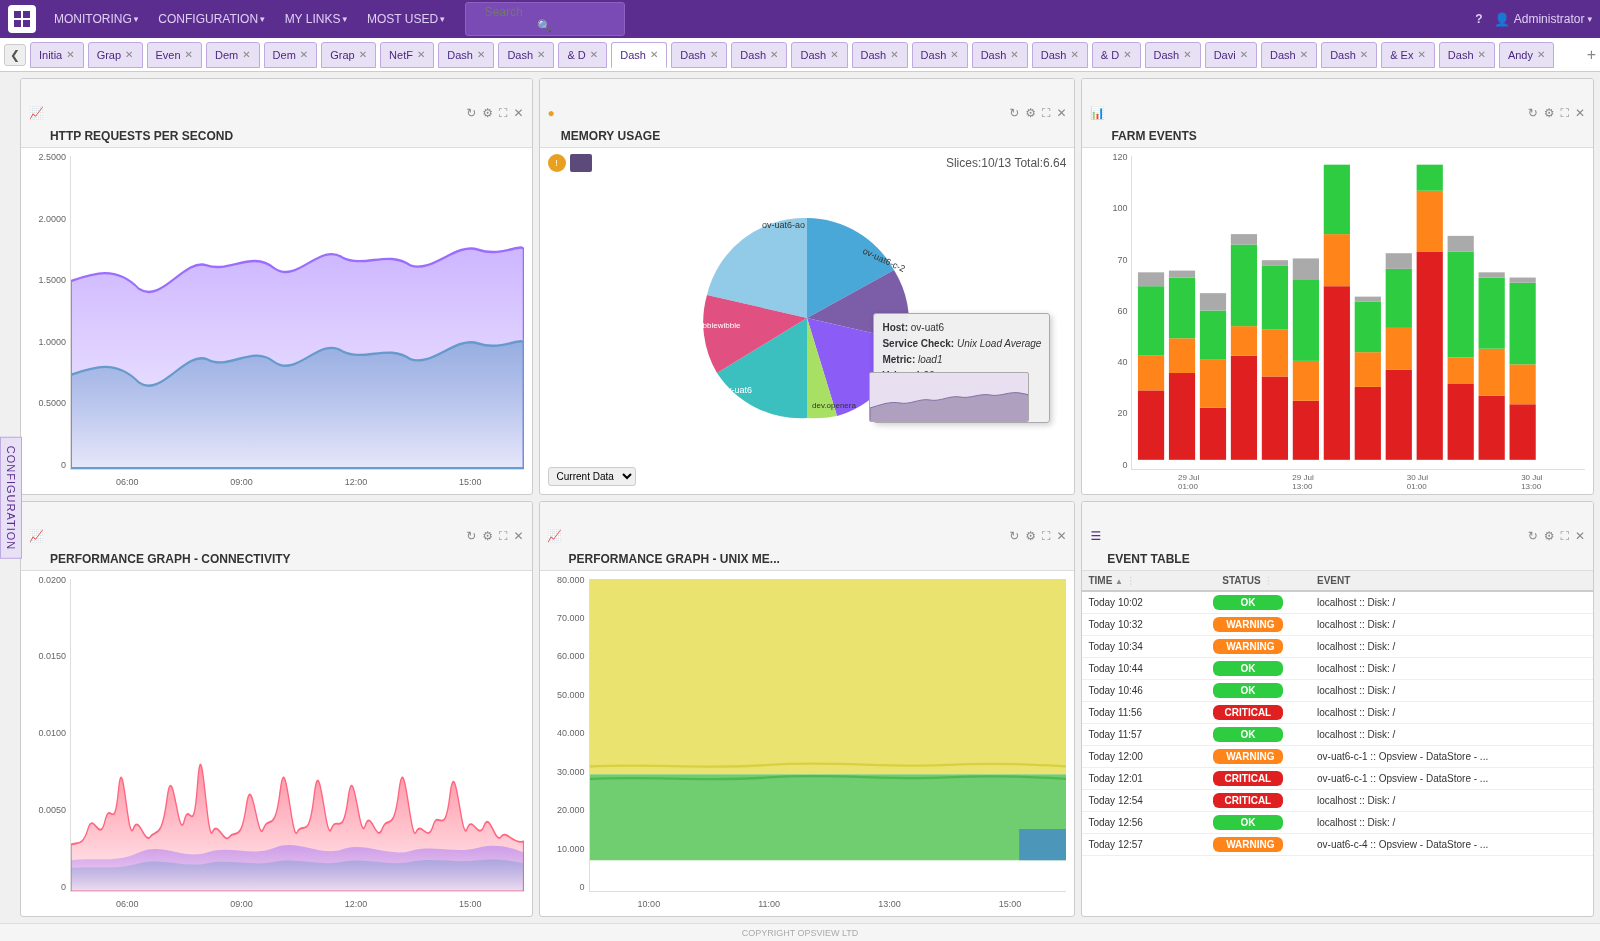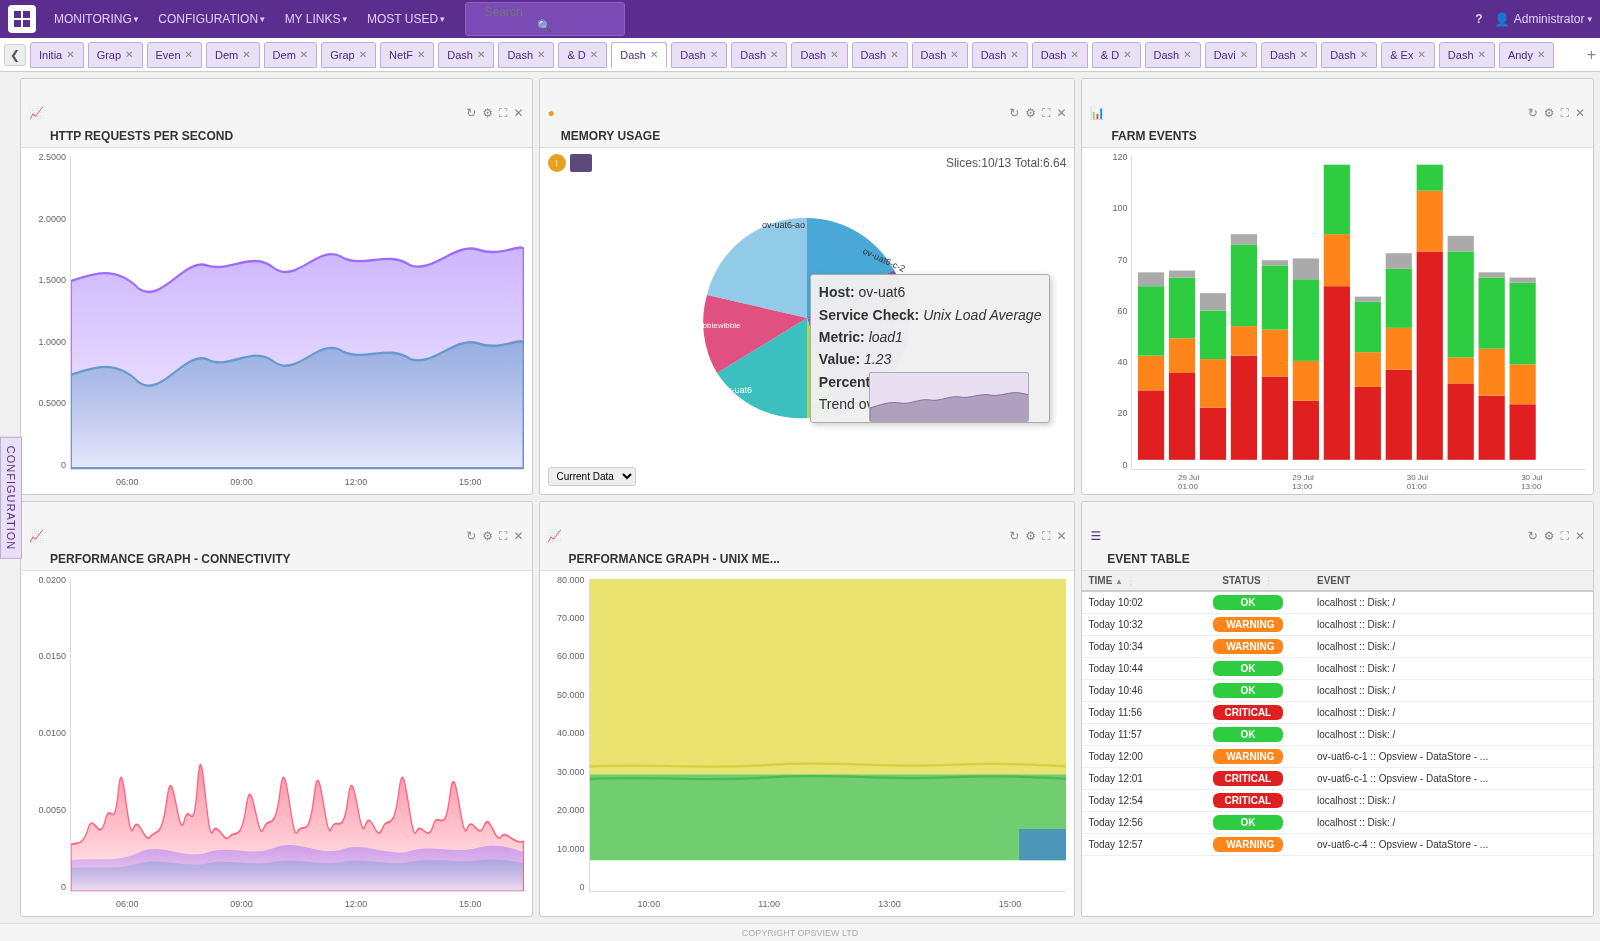--- a/index.html
+++ b/index.html
@@ -218,21 +218,21 @@
       flex: 1; position: relative;
       display: flex; align-items: center; justify-content: center;
     }
     .pie-tooltip {
       position: absolute;
       bottom: 40px; right: 20px;
       background: rgba(240,240,240,0.97);
       border: 1px solid #aaa;
       border-radius: 3px;
       padding: 6px 8px;
-      font-size: 14px;
+      font-size: 10px;
       color: #333;
       min-width: 160px;
       line-height: 1.6;
       box-shadow: 2px 2px 6px rgba(0,0,0,0.2);
       z-index: 100;
     }
     .pie-tooltip-mini {
       position: absolute;
       bottom: 0; right: 20px;
       width: 160px; height: 50px;

